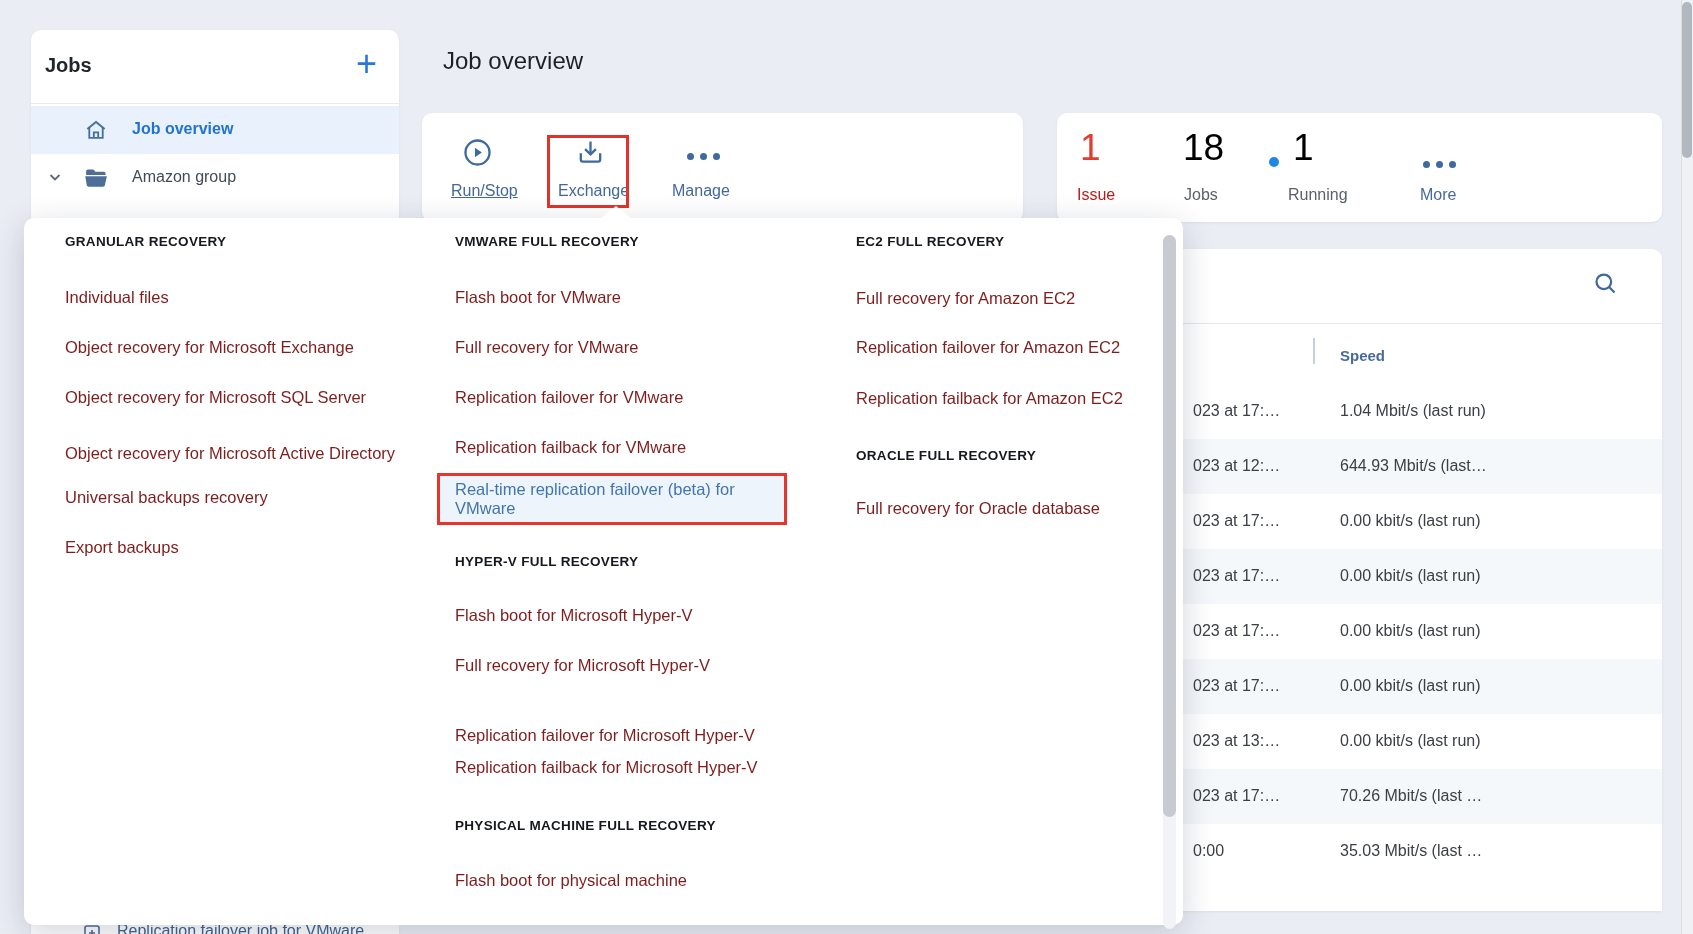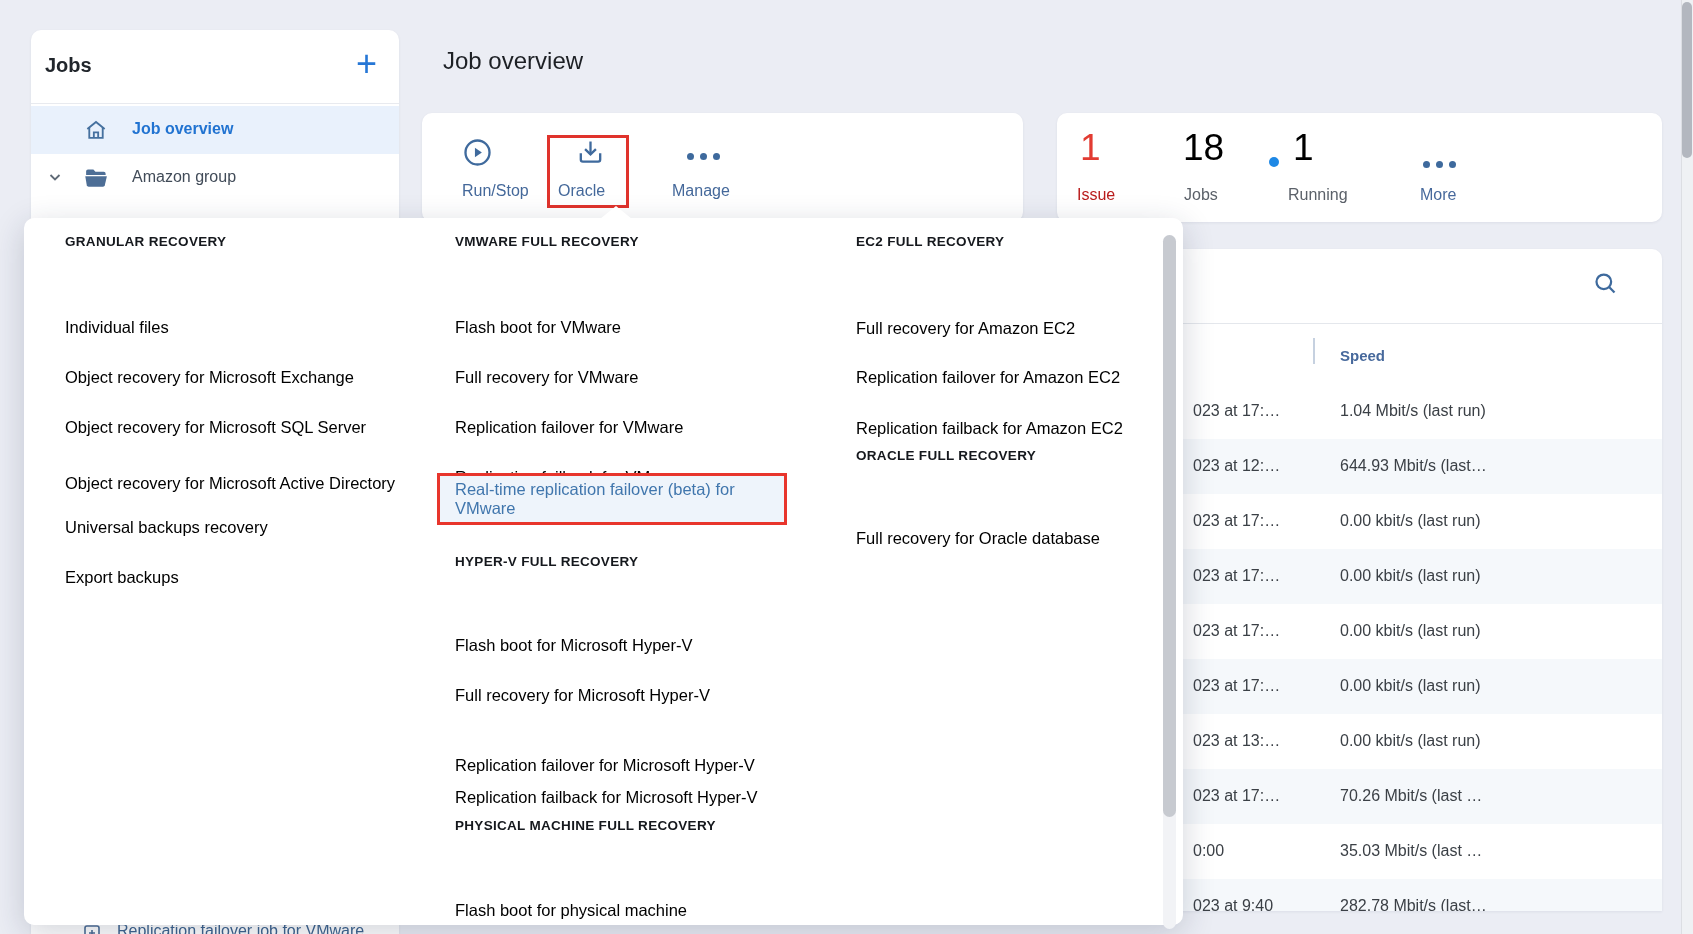--- a/index.html
+++ b/index.html
@@ -51,21 +51,21 @@
   .t-row.striped { background:#f5f8fb; }
   .t-row .t-date { position:absolute; left:93px; top:18px; font-size:16px; color:#3b4046; }
   .t-row .t-speed { position:absolute; left:240px; top:18px; font-size:16px; color:#3b4046; }
 
   
   #overlay { position:absolute; left:24px; top:218px; width:1159px; height:707px; background:#fff;
              border-radius:10px; box-shadow:0 8px 32px rgba(30,40,70,.20); z-index:5; }
   #overlay .notch { position:absolute; left:576px; top:-12px; width:0; height:0;
              border-left:16px solid transparent; border-right:16px solid transparent; border-bottom:13px solid #fff; }
   .m-header { position:absolute; font-size:13.5px; font-weight:bold; color:#15181d; letter-spacing:.3px; }
-  .m-item { position:absolute; font-size:16.5px; color:#000000; line-height:22px; cursor:pointer; text-decoration:none;margin-top:30px; }
+  .m-item { position:absolute; font-size:16.5px; color:#7f1d1d; line-height:22px; cursor:pointer; text-decoration:none; }
   .c1 { left:41px; } .c2 { left:431px; } .c3 { left:832px; }
   #m-highlight { position:absolute; left:413px; top:255px; width:350px; height:52px;
              background:#eef4fb; border:3px solid #e8352c; display:flex; align-items:center; }
   #m-highlight .m-hl-label { margin-left:15px; font-size:16.5px; color:#4076ad; cursor:pointer; }
   #ov-sbtrack { position:absolute; left:1139px; top:17px; width:13px; height:694px; background:#f2f3f6; border-radius:7px; }
   #ov-sbthumb { position:absolute; left:1139px; top:17px; width:13px; height:582px; background:#c7cad0; border-radius:7px; }
 
   
   #br-track { position:absolute; left:1681px; top:0; width:12px; height:934px; background:#eff1f4; border-left:1px solid #dcdee3; z-index:9; }
   #br-thumb { position:absolute; left:1682px; top:2px; width:10px; height:156px; background:#b3b7bf; border-radius:5px; z-index:10; }
@@ -120,32 +120,32 @@
 <div id="page-title">Job overview</div>
 
 <div id="toolbar" class="card">
   <div>
     <span style="position:absolute;left:40px;top:24px;">
       <svg width="31" height="31" viewBox="0 0 24 24" fill="none" stroke="#3f6a9d" stroke-width="1.8">
         <circle cx="12" cy="12" r="9.3"></circle>
           <path d="M10 8.4 L15.4 12 L10 15.6 Z" fill="#3f6a9d" stroke="none"></path>
       </svg>
     </span>
-    <span class="tb-label" style="left:40px;">Run/Stop</span>
+    <span class="tb-label" style="left:29px;text-decoration:underline;">Run/Stop</span>
   </div>
 
   <div>
     <span style="position:absolute;left:153px;top:24px;">
       <svg width="31" height="31" viewBox="0 0 24 24" fill="none" stroke="#3f6a9d" stroke-width="1.8">
         <path d="M12 3.5 V13"></path>
           <path d="M7.8 9.4 L12 13.4 L16.2 9.4"></path>
         <path d="M4.5 12.5 V17.5 a1.6 1.6 0 0 0 1.6 1.6 h11.8 a1.6 1.6 0 0 0 1.6 -1.6 V12.5"></path>
       </svg>
     </span>
-    <span class="tb-label" style="left:136px;">Oracle</span>
+    <span class="tb-label" style="left:136px;">Exchange</span>
   </div>
   <div id="tb-redbox"></div>
 
   <div>
     <span class="dots" style="left:265px;top:40px;">
         <i></i>
         <i></i>
         <i></i>
       </span>
     <span class="tb-label" style="left:250px;">Manage</span>
@@ -216,24 +216,20 @@
     <span class="t-speed">0.00 kbit/s (last run)</span>
   </div>
   <div class="t-row striped" style="top:520px;">
     <span class="t-date">023 at 17:…</span>
     <span class="t-speed">70.26 Mbit/s (last …</span>
   </div>
   <div class="t-row" style="top:575px;">
     <span class="t-date">0:00</span>
     <span class="t-speed">35.03 Mbit/s (last …</span>
   </div>
-  <div class="t-row striped" style="top:630px;">
-    <span class="t-date">023 at 9:40</span>
-    <span class="t-speed">282.78 Mbit/s (last…</span>
-  </div>
 </div>
 
 <div id="overlay">
   <div class="notch"></div>
 
   <div class="m-header c1" style="top:16px;">GRANULAR RECOVERY</div>
   <a class="m-item c1" style="top:68px;">Individual files</a>
   <a class="m-item c1" style="top:118px;">Object recovery for Microsoft Exchange</a>
   <a class="m-item c1" style="top:168px;">Object recovery for Microsoft SQL Server</a>
   <a class="m-item c1" style="top:224px;">Object recovery for Microsoft Active Directory</a>

